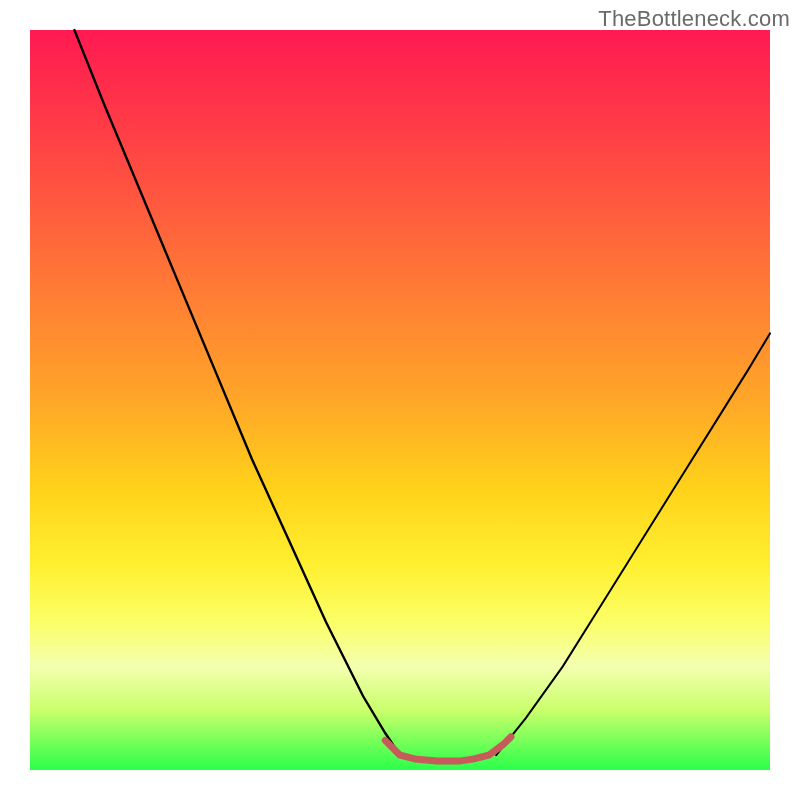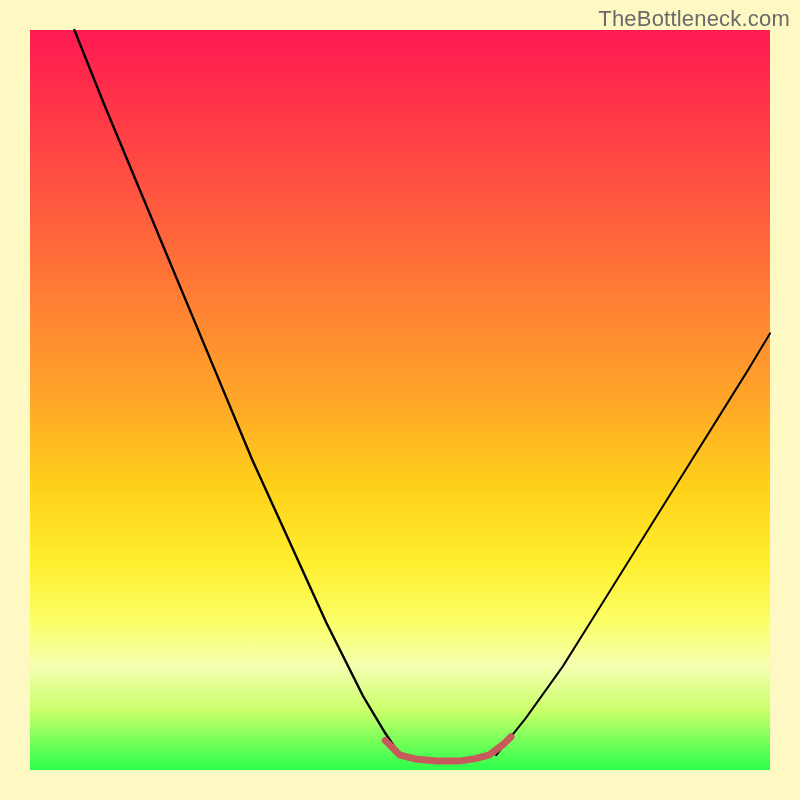--- a/index.html
+++ b/index.html
@@ -10,21 +10,21 @@
     background: #000;
     font-family: Arial, Helvetica, sans-serif;
     overflow: hidden;
   }
   .frame {
     position: absolute;
     left: 0;
     top: 0;
     width: 800px;
     height: 800px;
-    background: #fef9c3;
+    background: #ffffff;
   }
   .plot {
     position: absolute;
     left: 30px;
     top: 30px;
     width: 740px;
     height: 740px;
     
     background: linear-gradient(to bottom,
       #ff1a52 0%,

